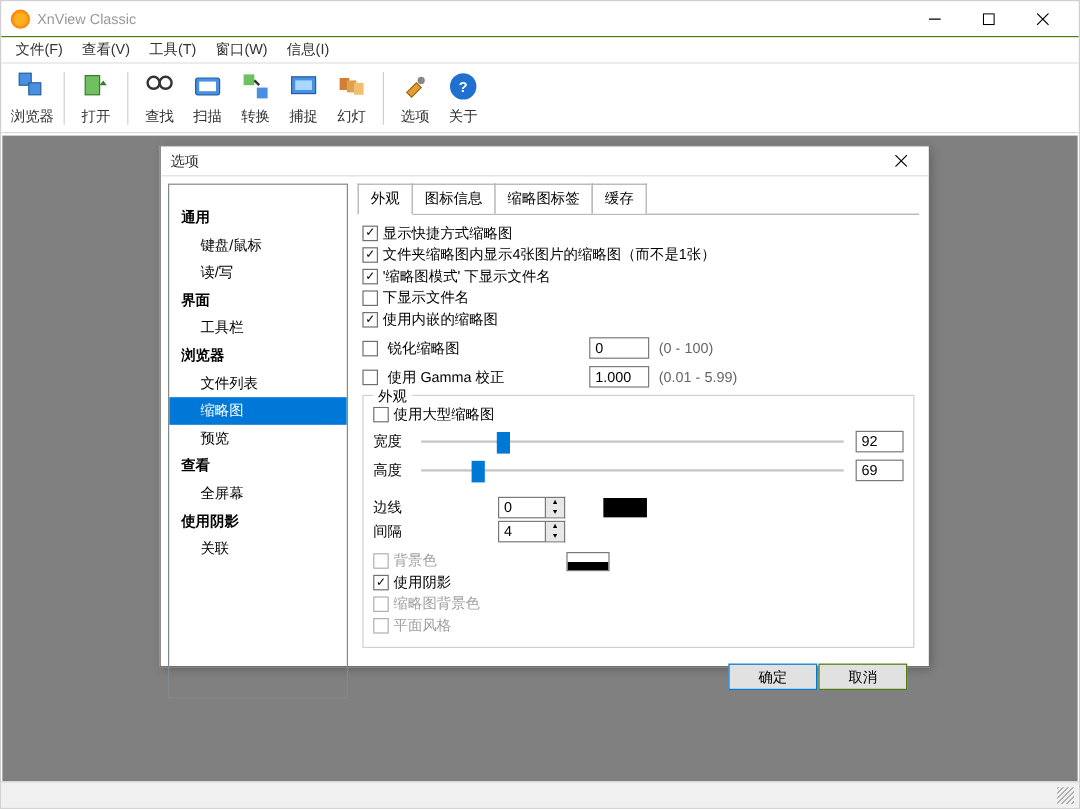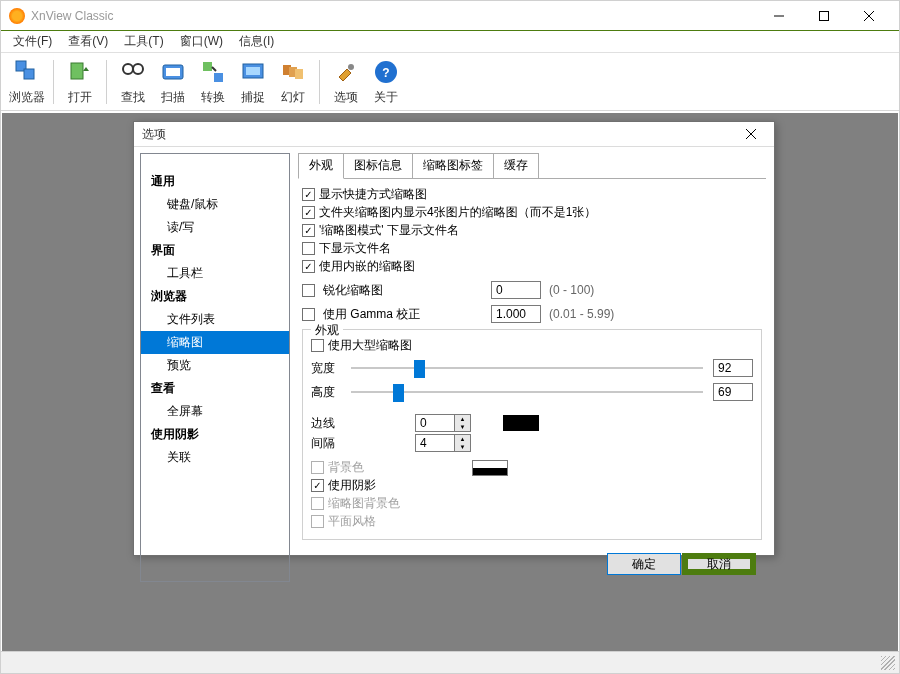--- a/index.html
+++ b/index.html
@@ -77,21 +77,21 @@
 .spinrow .splabel { width: 30px; }
 .spinner { display: flex; }
 .spinbox { width: 40px; height: 18px; border: 1px solid #7a7a7a; padding: 0 4px; display: flex; align-items: center; }
 .spinbtns { width: 16px; height: 18px; border: 1px solid #7a7a7a; border-left: none; display: flex; flex-direction: column; }
 .spinup, .spindown { flex: 1; display: flex; align-items: center; justify-content: center; font-size: 6px; background: #e8e8e8; }
 .colorchip { width: 36px; height: 16px; border: 1px solid #000; background: #000; margin-left: 20px; }
 .colorchip.split { background: linear-gradient(#fff 50%, #000 50%); border: 1px solid #7a7a7a; }
 
 
 .dlg-footer { height: 36px; display: flex; justify-content: flex-end; align-items: center; gap: 1px; padding: 0 10px; }
-.btn { width: 74px; height: 22px; border: 6px solid #4d7c0f; background: #e1e1e1; display: flex; align-items: center; justify-content: center; }
+.btn { width: 74px; height: 22px; border: 1px solid #4d7c0f; background: #e1e1e1; display: flex; align-items: center; justify-content: center; }
 .btn.default { border: 1px solid #0078d7; }
 </style>
 </head>
 <body>
 
 <div class="titlebar">
   <div class="appicon"></div>
   <div class="title">XnView Classic</div>
   <div class="winbtns">
     <div class="winbtn">

